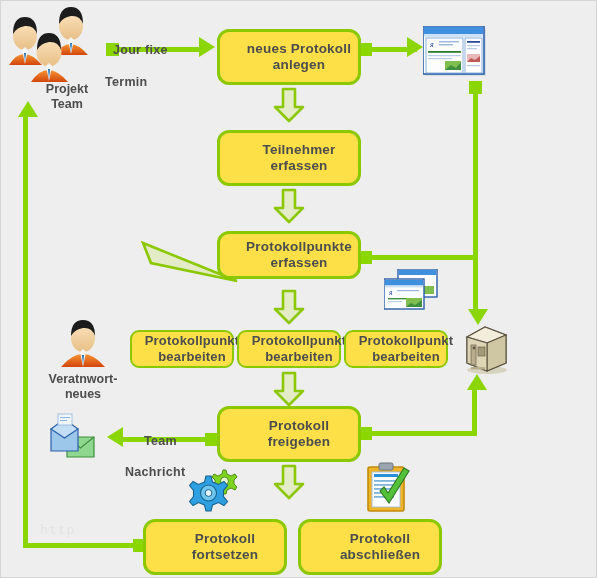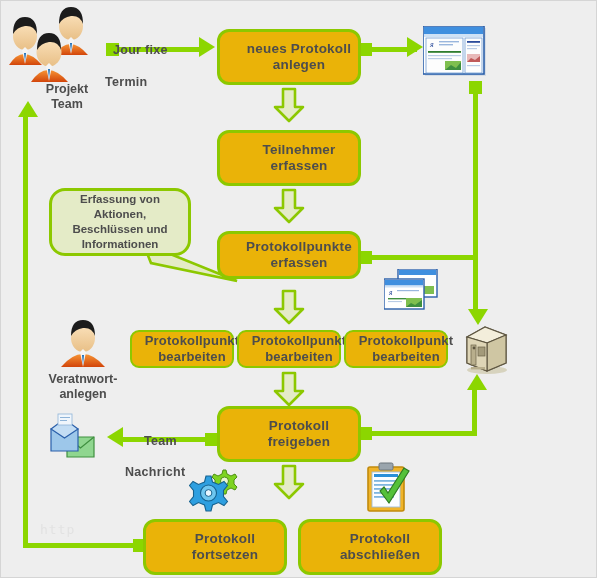--- a/index.html
+++ b/index.html
@@ -7,21 +7,21 @@
   #canvas{
     position:relative;width:597px;height:578px;
     background:#eeeeee;
     border:1px solid #d5d5d5;
     box-sizing:border-box;
     overflow:hidden;
   }
   
   .node{
     position:absolute;
-    background:#eab308;
+    background:#fde047;
     border:3px solid #8cc800;
     border-radius:12px;
     display:flex;align-items:center;justify-content:center;
     text-align:center;
     color:#4d4d4d;
     font-weight:bold;
     line-height:1.22;
     box-sizing:border-box;
     letter-spacing:.2px;
     padding-left:20px;
@@ -116,21 +116,21 @@
 Team</div>
 
   <svg class="icon" style="left:56px;top:318px;" width="52" height="52" viewBox="0 0 52 52">
     <path d="M4 48 q22 -26 44 0 z" fill="url(#bodyO)"></path>
     <ellipse cx="26" cy="19" rx="12" ry="14" fill="url(#skin)"></ellipse>
     <path d="M14 17 q0 -16 12 -16 q12 0 12 16 q-3 -9 -12 -8 q-8 1 -12 8z" fill="#1c1c1c"></path>
     <path d="M23 33 l3 15 l3 -15 l-3 -3z" fill="#f4f4f4"></path>
     <path d="M25 36 l1 10 l1 -10z" fill="#1d6fb8"></path>
   </svg>
   <div class="caption" style="left:32px;top:371px;width:100px;">Veratnwort-
-anlegen</div>
+neues</div>
 
   <svg class="icon" style="left:422px;top:25px;" width="65" height="52" viewBox="0 0 65 52">
     <rect x="2" y="2" width="61" height="48" fill="#b9c6d6" opacity=".45"></rect>
     <rect x="0" y="0" width="61" height="48" fill="#ffffff" stroke="#2a5faa" stroke-width="1.6"></rect>
     <rect x="1" y="1" width="59" height="7" fill="#3f8fdf"></rect>
     <rect x="1" y="8" width="59" height="3" fill="#cfe2f6"></rect>
     <rect x="3" y="12" width="37" height="35" fill="#fdfdfd" stroke="#6f9bd1" stroke-width=".8"></rect>
     <text x="7" y="21" font-size="8" fill="#2b4b9b" font-family="'Liberation Serif',serif" font-style="italic">я</text>
     <rect x="16" y="15" width="20" height="1.4" fill="#9ab6dd"></rect>
     <rect x="16" y="18" width="14" height="1.4" fill="#9ab6dd"></rect>
@@ -261,24 +261,20 @@
   </svg>
   <svg class="blockarrow" style="left:272px;top:463px;" width="32" height="36" viewBox="0 0 32 36">
     <path d="M10 2 L22 2 L22 20 L30 20 L16 34 L2 20 L10 20 Z" fill="#e4ebc7" stroke="#8cc800" stroke-width="2.6" stroke-linejoin="round"></path>
   </svg>
 
   <div class="elabel" style="left:112px;top:26px;">Jour fixe</div>
   <div class="elabel" style="left:104px;top:58px;">Termin</div>
   <div class="elabel" style="left:143px;top:417px;">Team</div>
   <div class="elabel" style="left:124px;top:448px;">Nachricht</div>
 
-  <div class="callout" style="left:48px;top:187px;width:142px;height:68px;white-space:pre-line;">Erfassung von
-Aktionen,
-Beschlüssen und
-Informationen</div>
 
   <div class="node big" style="left:216px;top:28px;width:144px;height:56px;white-space:pre-line;">neues Protokoll
 anlegen</div>
 
   <div class="node big" style="left:216px;top:129px;width:144px;height:56px;white-space:pre-line;">Teilnehmer
 erfassen</div>
 
   <div class="node big" style="left:216px;top:230px;width:144px;height:48px;white-space:pre-line;">Protokollpunkte
 erfassen</div>
 

